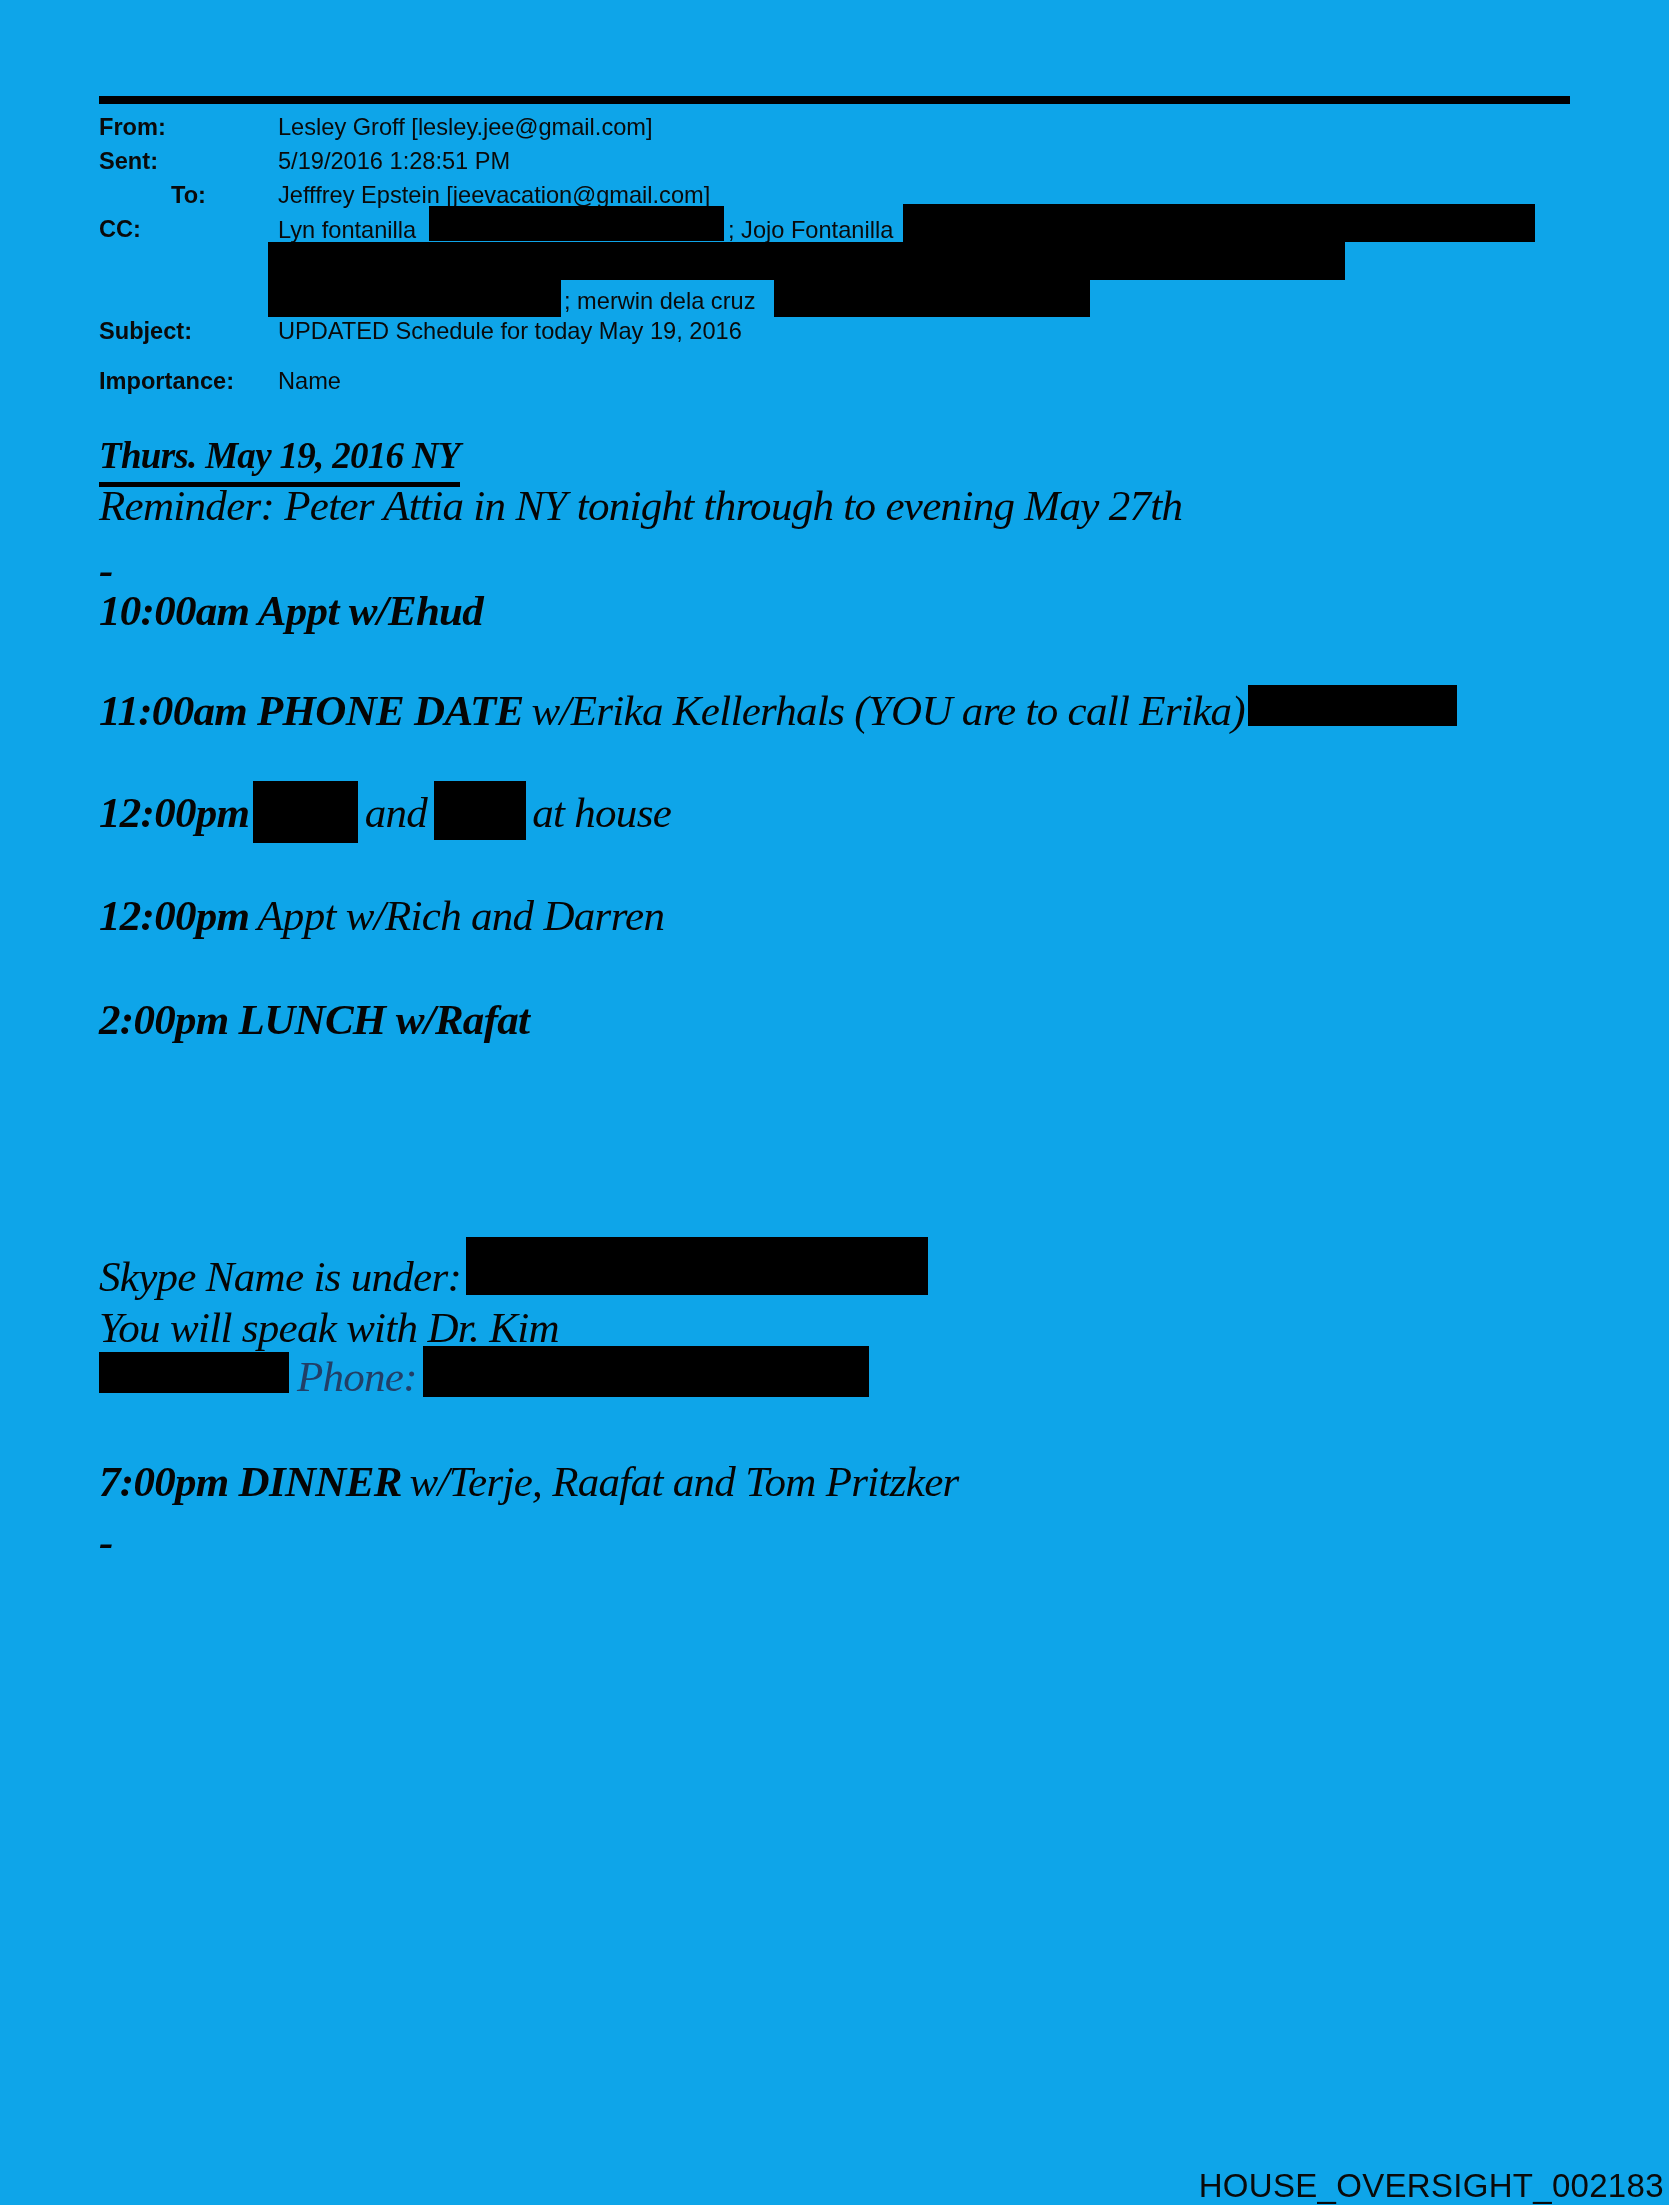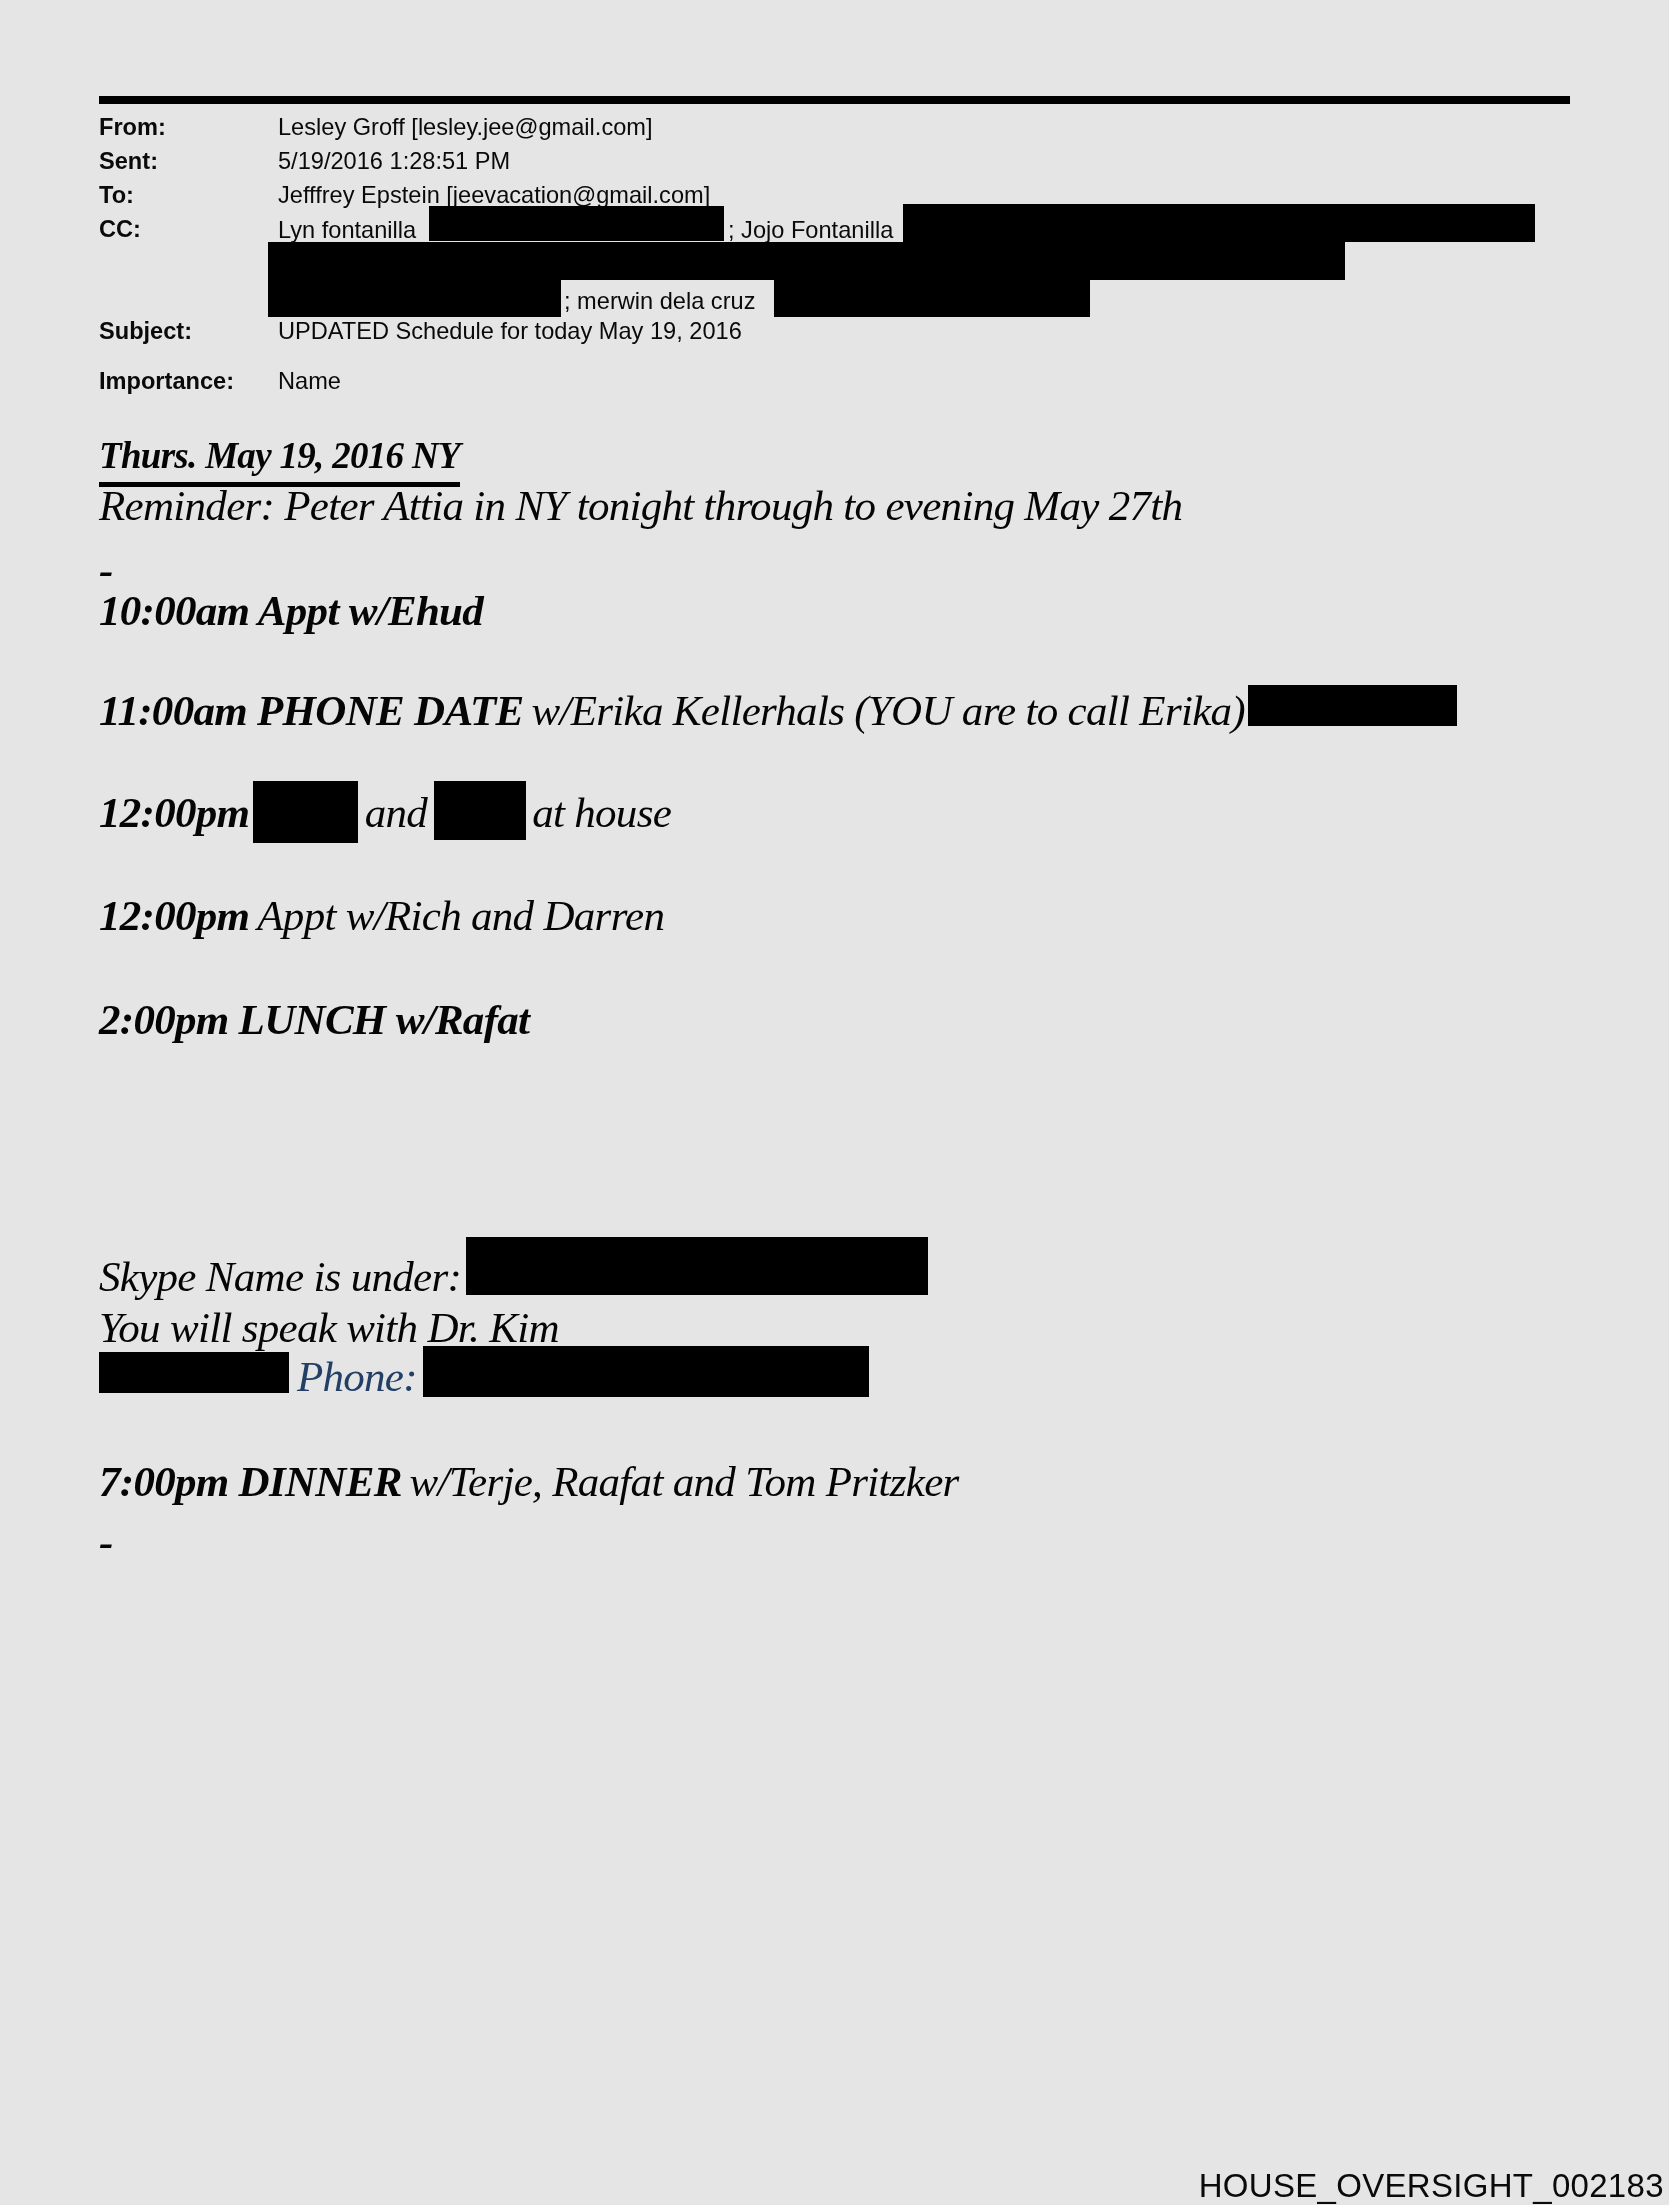--- a/index.html
+++ b/index.html
@@ -1,39 +1,39 @@
 <!DOCTYPE html>
 <html style="font-size:10.5px"><head>
 <meta charset="utf-8">
 <style>
   html,body{margin:0;padding:0;background:#ffffff;}
   .page{
     position:relative;
     width:1669px;
     height:2205px;
-    background:#e5e5e5;
+    background:#0ea5e9;
     overflow:hidden;
     color:#000;
     text-decoration:underline;
   }
   
   .top-rule{
     position:absolute;left:99px;top:96px;width:1471px;height:7.9px;background:#000;
   }
   .hrow{
     position:absolute;left:99px;
     font-family:"Liberation Sans",sans-serif;
     font-size:23.6px;line-height:29px;color:#0a0a0a;
     white-space:nowrap;
   }
   .hlabel{display:inline-block;width:179px;font-weight:bold;}
   .hval{font-weight:normal;}
   .r-from{top:113px;}
   .r-sent{top:147px;}
-  .r-to{top:181px;}
+  .r-to{top:181px;text-align:center;}
   .r-cc{top:215px;}
   .r-subject{top:317px;}
   .r-importance{top:367px;}
   .ccfrag{
     position:absolute;
     font-family:"Liberation Sans",sans-serif;
     font-size:23.6px;line-height:29px;color:#0a0a0a;white-space:nowrap;
   }
   .cc-1{left:278px;top:216px;}
   .cc-2{left:728px;top:216px;}

